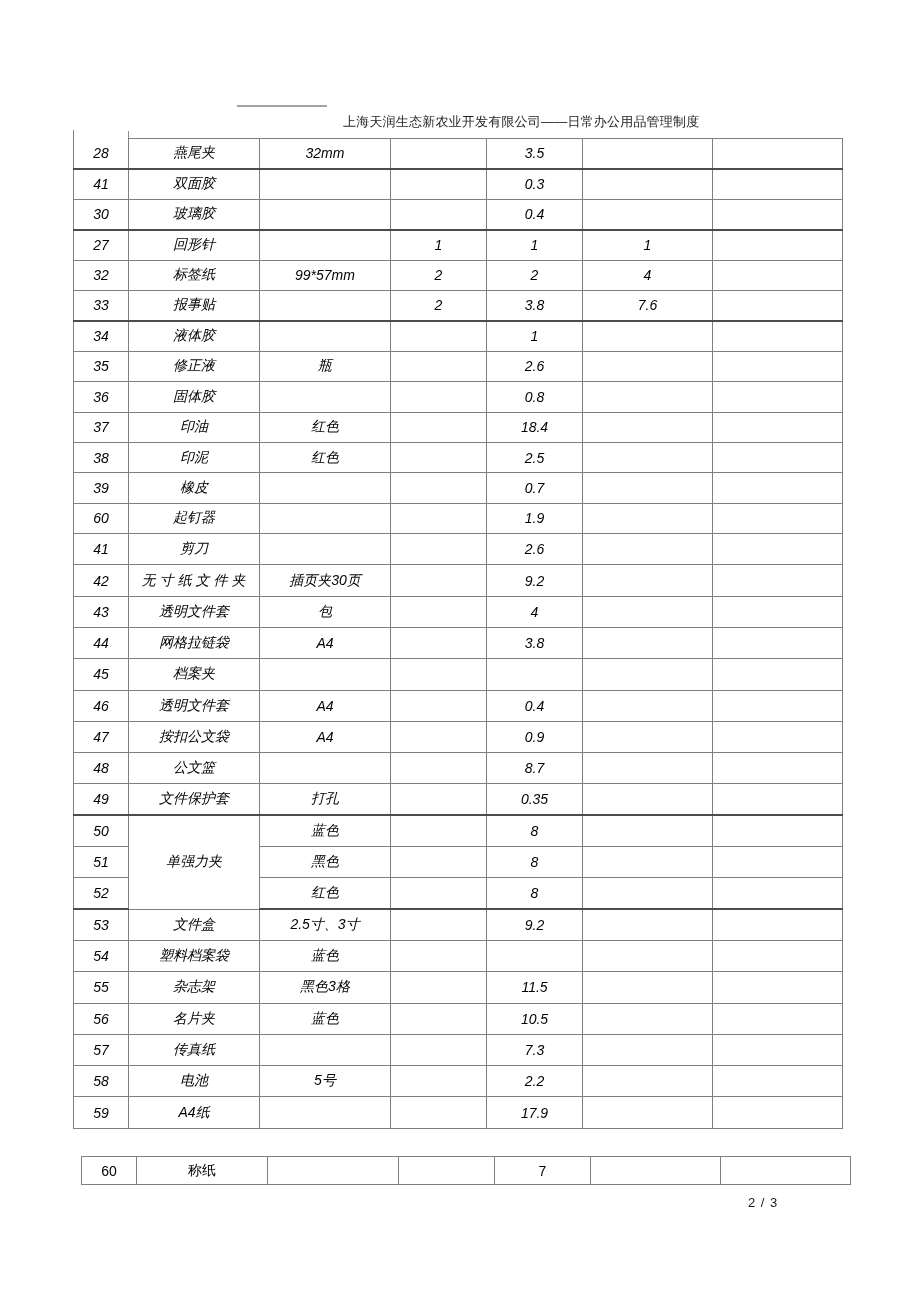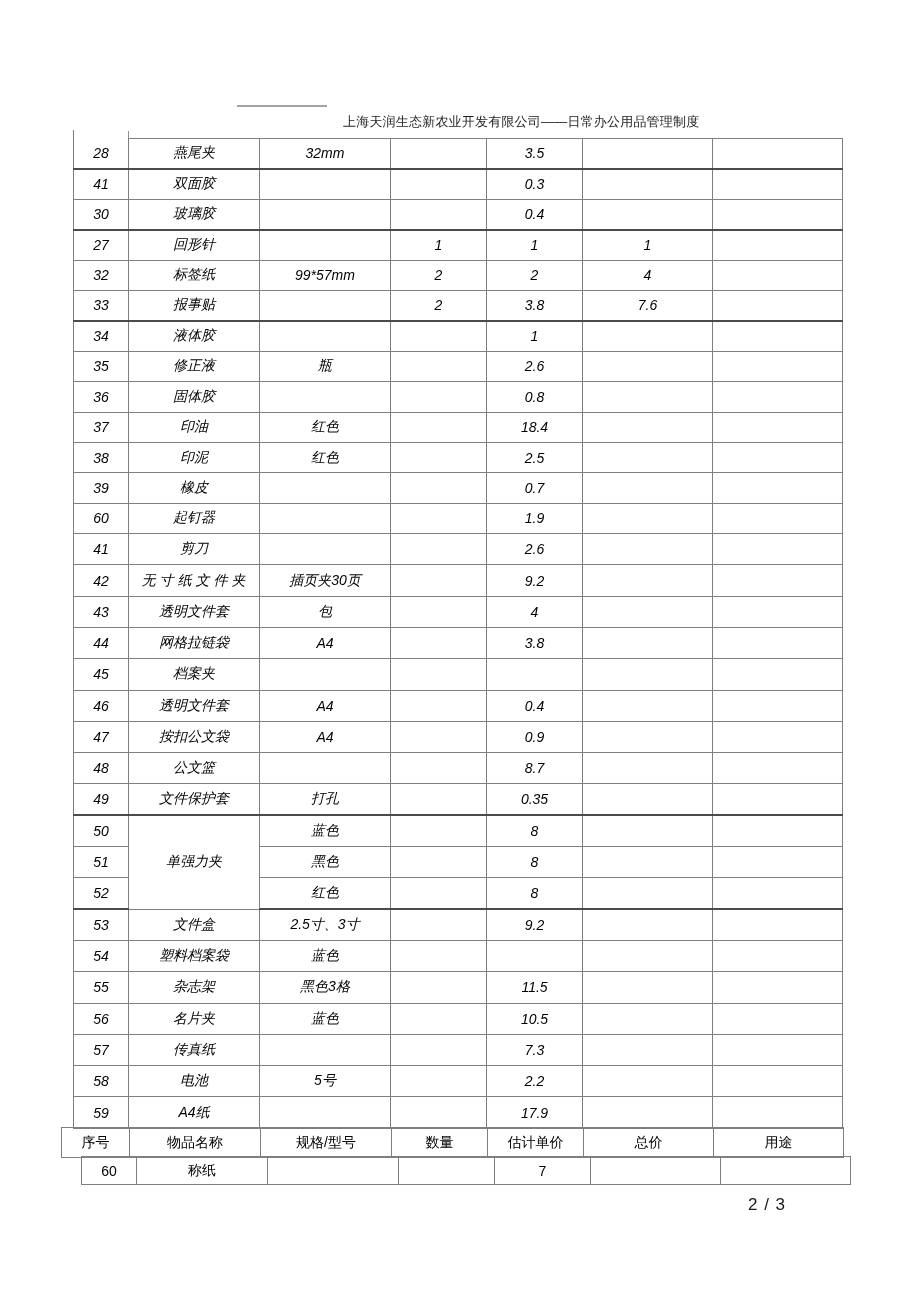--- a/index.html
+++ b/index.html
@@ -24,21 +24,21 @@
   .main tr:nth-child(n+14) { height:31.3px; }
   .main tr.hb td { border-bottom-width:2px; border-bottom-color:#4c4c4c; }
   .main tr:first-child td:first-child { border-top:none; }
   td.dist { letter-spacing:4px; padding-left:3px; }
   .hdr  { left:61px; top:1127px; width:783px; }
   .hdr tr { height:30px; }
   .last { left:73px; top:1156px; width:770px;margin-left:8px; }
   .last tr { height:28px; }
   .stub { position:absolute; left:73px; top:130px; width:1px; height:9px; background:#7f7f7f; }
   .stub2 { position:absolute; left:128px; top:131px; width:1px; height:8px; background:#8f8f8f; }
-  .page-num { position:absolute; left:748px; top:1195px; font-size:17px; color:#1a1a1a; letter-spacing:1px; }
+  .page-num { position:absolute; left:748px; top:1195px; font-size:13px; color:#1a1a1a; letter-spacing:1px; }
 </style>
 </head>
 <body>
 
 <div class="page">
 
   <div class="hrule"></div>
 
   <div class="doc-title">上海天润生态新农业开发有限公司——日常办公用品管理制度</div>
 
@@ -338,42 +338,20 @@
           <td>A4纸</td>
           <td></td>
           <td></td>
           <td>17.9</td>
           <td></td>
           <td></td>
         </tr>
       </tbody>
   </table>
 
-  <table class="hdr">
-    <colgroup>
-      <col style="width:68px">
-        <col style="width:131px">
-        <col style="width:131px">
-      <col style="width:96px">
-        <col style="width:96px">
-        <col style="width:130px">
-      <col style="width:130px">
-    </colgroup>
-    <tbody>
-        <tr>
-          <td>序号</td>
-          <td>物品名称</td>
-          <td>规格/型号</td>
-          <td>数量</td>
-          <td>估计单价</td>
-          <td>总价</td>
-          <td>用途</td>
-        </tr>
-      </tbody>
-  </table>
 
   <table class="last">
     <colgroup>
       <col style="width:55px">
         <col style="width:131px">
         <col style="width:131px">
       <col style="width:96px">
         <col style="width:96px">
         <col style="width:130px">
       <col style="width:130px">

